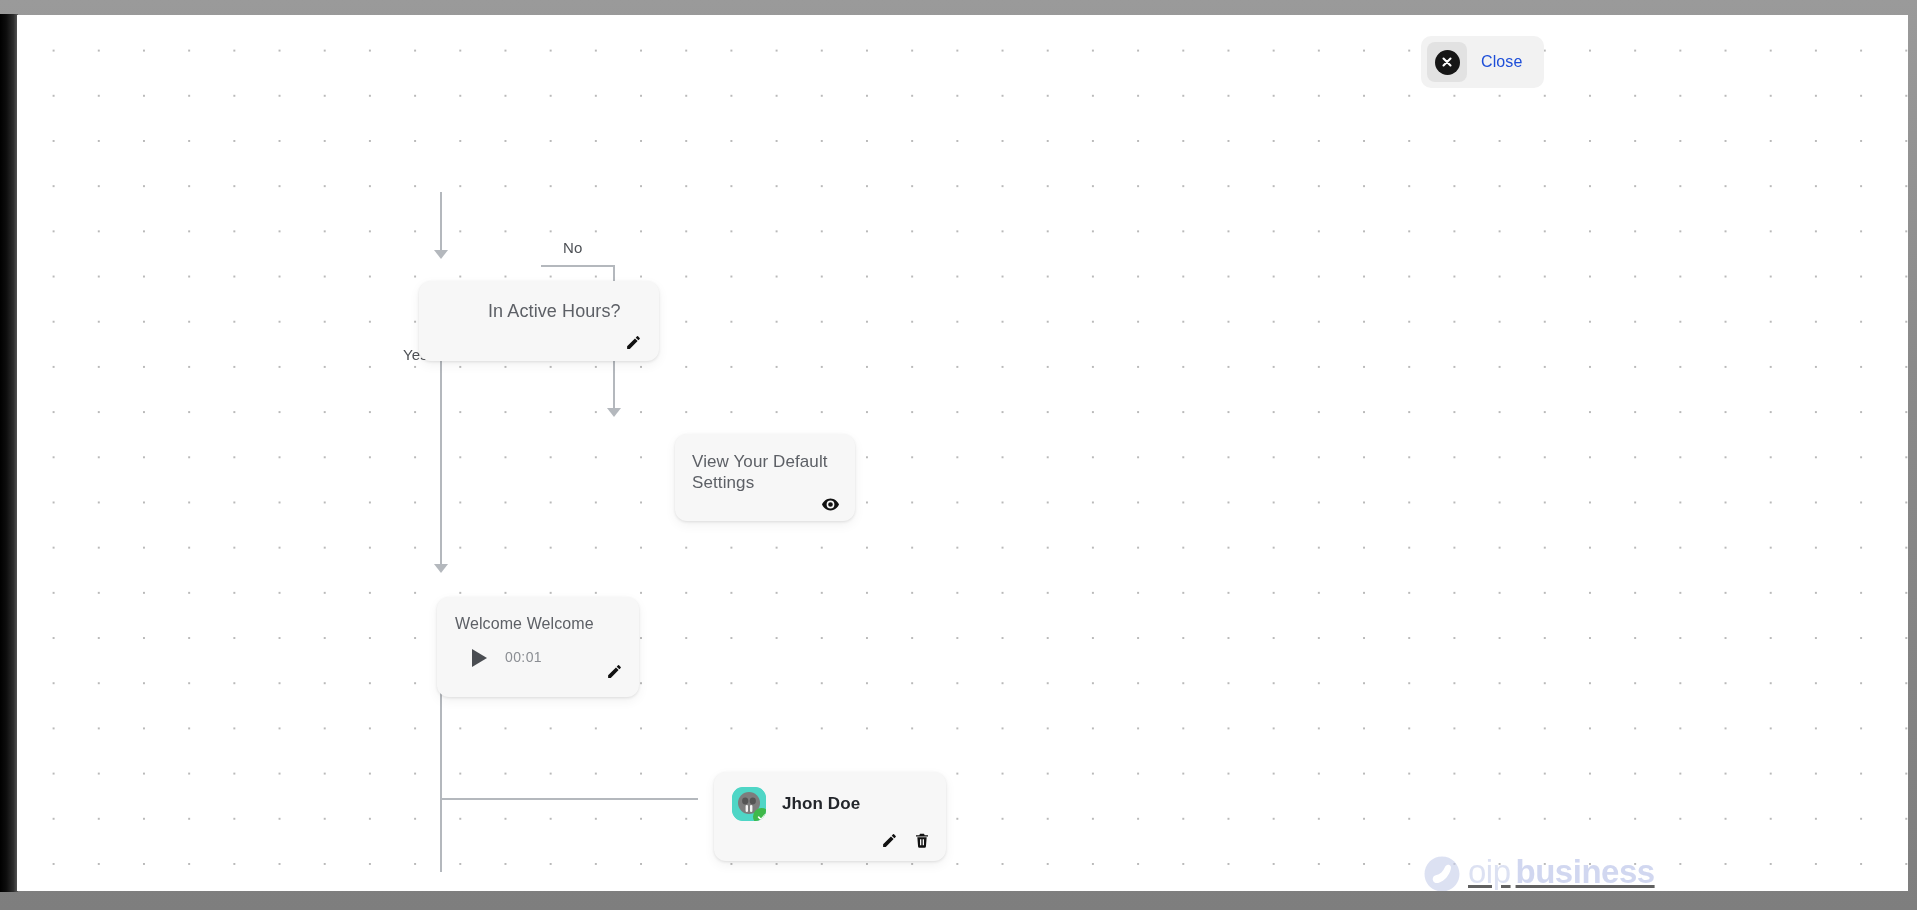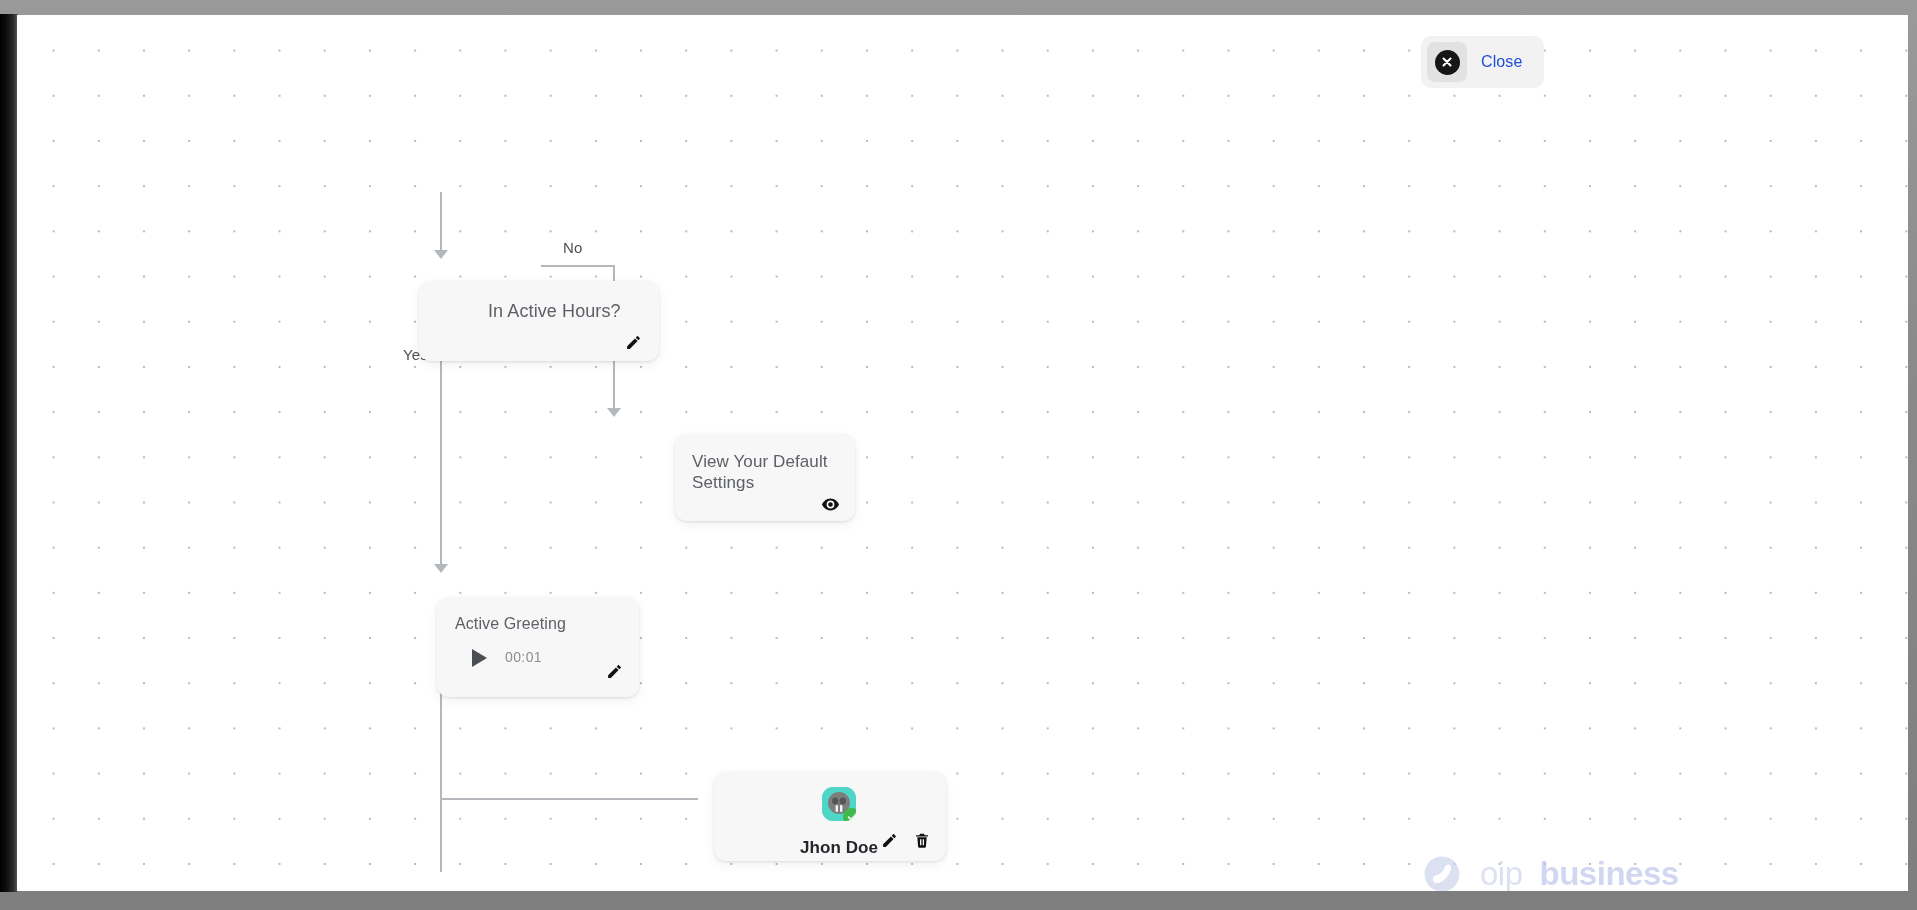--- a/index.html
+++ b/index.html
@@ -100,22 +100,22 @@
 
   
   .audio-row{ position:absolute; left:35px; top:52px; display:flex; gap:18px; }
   .play-tri{ width:0;height:0; border-left:15px solid #4a4d52;
              border-top:9px solid transparent; border-bottom:9px solid transparent; }
   .audio-time{ font-size:14px; color:#8b8e93; letter-spacing:.4px; }
 
   
   .watermark{
     position:absolute; left:1404px; top:838px;
-    display:flex; align-items:center; gap:17px;
-    opacity:.62; pointer-events:none;
+    display:flex; gap:5px;
+    opacity:.62; pointer-events:none;text-decoration:underline;
   }
   .wm-mark{ width:42px; height:42px; }
   .wm-voip{ font-size:33px; color:#c8cfeb; letter-spacing:-.5px; }
   .wm-bus{ font-size:33px; color:#b6c0e8; font-weight:bold; letter-spacing:-.5px; }
 </style>
 </head>
 <body>
 
 <div id="root">
 
@@ -158,38 +158,38 @@
       <div class="node-actions" style="right:16px; bottom:10px;">
         <span class="icon-btn">
           <svg width="17" height="13" viewBox="0 0 24 17" fill="#111">
             <path d="M12 0C6.5 0 2 4 0 8.5 2 13 6.5 17 12 17s10-4 12-8.5C22 4 17.5 0 12 0zm0 14a5.5 5.5 0 110-11 5.5 5.5 0 010 11zm0-8.8a3.3 3.3 0 100 6.6 3.3 3.3 0 000-6.6z"></path>
           </svg>
         </span>
       </div>
     </div>
 
     <div class="node" id="node-greet">
-      <span class="node-title" style="position:absolute; left:18px; top:16px; font-size:16px;">Active Greeting</span>
+      <span class="node-title" style="position:absolute; left:18px; top:16px; font-size:16px;">Welcome Welcome</span>
       <div class="audio-row">
         <span class="icon-btn">
             <span class="play-tri"></span>
           </span>
         <span class="audio-time">00:01</span>
       </div>
       <div class="node-actions" style="right:16px; bottom:17px;">
         <span class="icon-btn">
           <svg width="17" height="17" viewBox="0 0 24 24" fill="#111">
             <path d="M3 17.25V21h3.75L17.81 9.94l-3.75-3.75L3 17.25zM20.71 7.04a1 1 0 000-1.41l-2.34-2.34a1 1 0 00-1.41 0l-1.83 1.83 3.75 3.75 1.83-1.83z"></path>
           </svg>
         </span>
       </div>
     </div>
 
     <div class="node" id="node-user">
-      <div class="row-head" style="padding-top:15px;flex-direction:column;">
+      <div class="row-head" style="padding-top:15px;">
         <div class="avatar teal">
           <svg width="34" height="34" viewBox="0 0 34 34">
             <rect width="34" height="34" rx="11" fill="#4fd6c6"></rect>
             <circle cx="17" cy="16" r="11" fill="#7d7d7d"></circle>
             <ellipse cx="13.2" cy="14" rx="3.1" ry="3.4" fill="#555"></ellipse>
             <ellipse cx="20.8" cy="14" rx="3.1" ry="3.4" fill="#555"></ellipse>
             <rect x="13.6" y="18" width="2.4" height="7" rx="1.1" fill="#f4f4f4"></rect>
             <rect x="18" y="18" width="2.4" height="7" rx="1.1" fill="#f4f4f4"></rect>
           </svg>
           <span class="badge-check">

